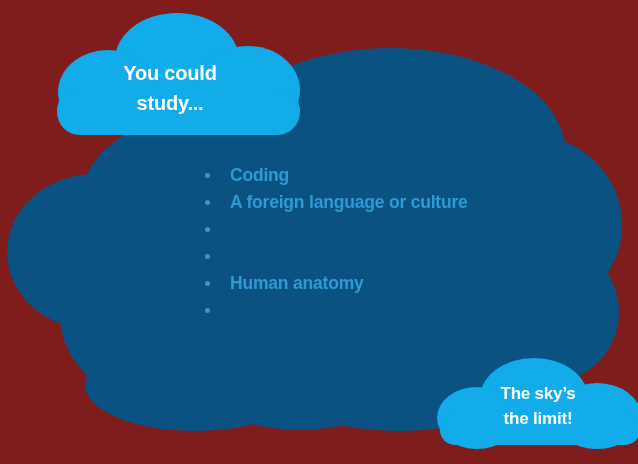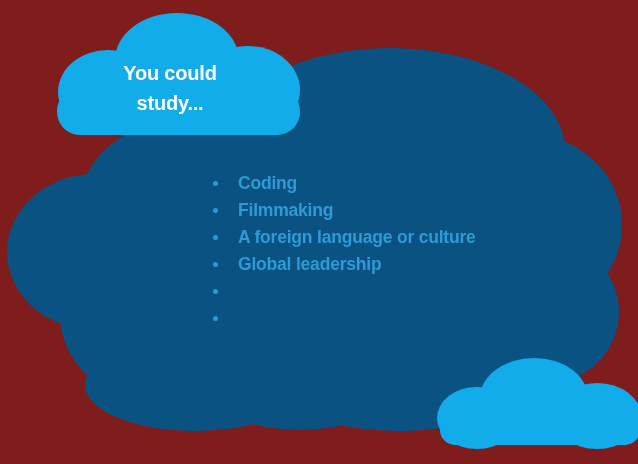--- a/index.html
+++ b/index.html
@@ -63,21 +63,21 @@
     line-height: 25px;
     letter-spacing: -0.2px;
     white-space: pre-line;
   }
 
   
   .study-list {
     position: absolute;
     left: 196px;
     top: 154px;
-    margin: 16px;
+    margin: 8px;
     padding: 0;
     list-style: none;
   }
   .study-item {
     position: relative;
     padding-left: 26px;
     height: 27px;
     line-height: 27px;
     color: #2E9AD6;
     font-family: "Liberation Sans", sans-serif;
@@ -138,32 +138,33 @@
   <div class="callout-text">You could
 study...</div>
 
   <ul class="study-list">
     <li class="study-item">
       <span class="study-bullet"></span>
       <span>Coding</span>
     </li>
     <li class="study-item">
       <span class="study-bullet"></span>
-      <span>Filmmaking</span>
-    </li>
-    <li class="study-item">
-      <span class="study-bullet"></span>
       <span>A foreign language or culture</span>
-    </li>
-    <li class="study-item">
-      <span class="study-bullet"></span>
-      <span>Global leadership</span>
     </li>
     <li class="study-item">
       <span class="study-bullet"></span>
     </li>
     <li class="study-item">
       <span class="study-bullet"></span>
     </li>
+    <li class="study-item">
+      <span class="study-bullet"></span>
+      <span>Human anatomy</span>
+    </li>
+    <li class="study-item">
+      <span class="study-bullet"></span>
+    </li>
   </ul>
 
+  <div class="limit-text">The sky’s
+the limit!</div>
 
 </div>
 
 </body></html>

